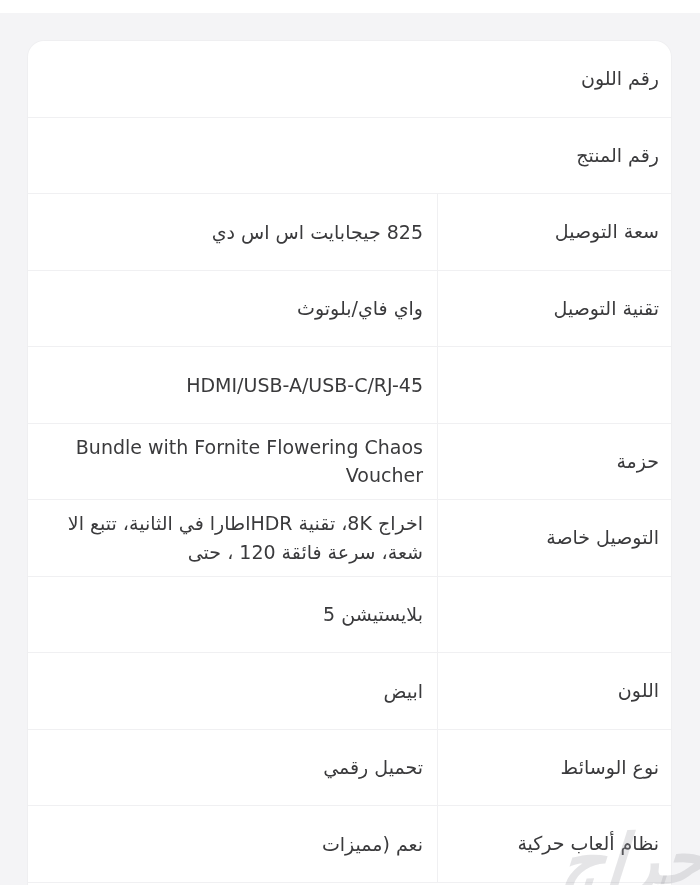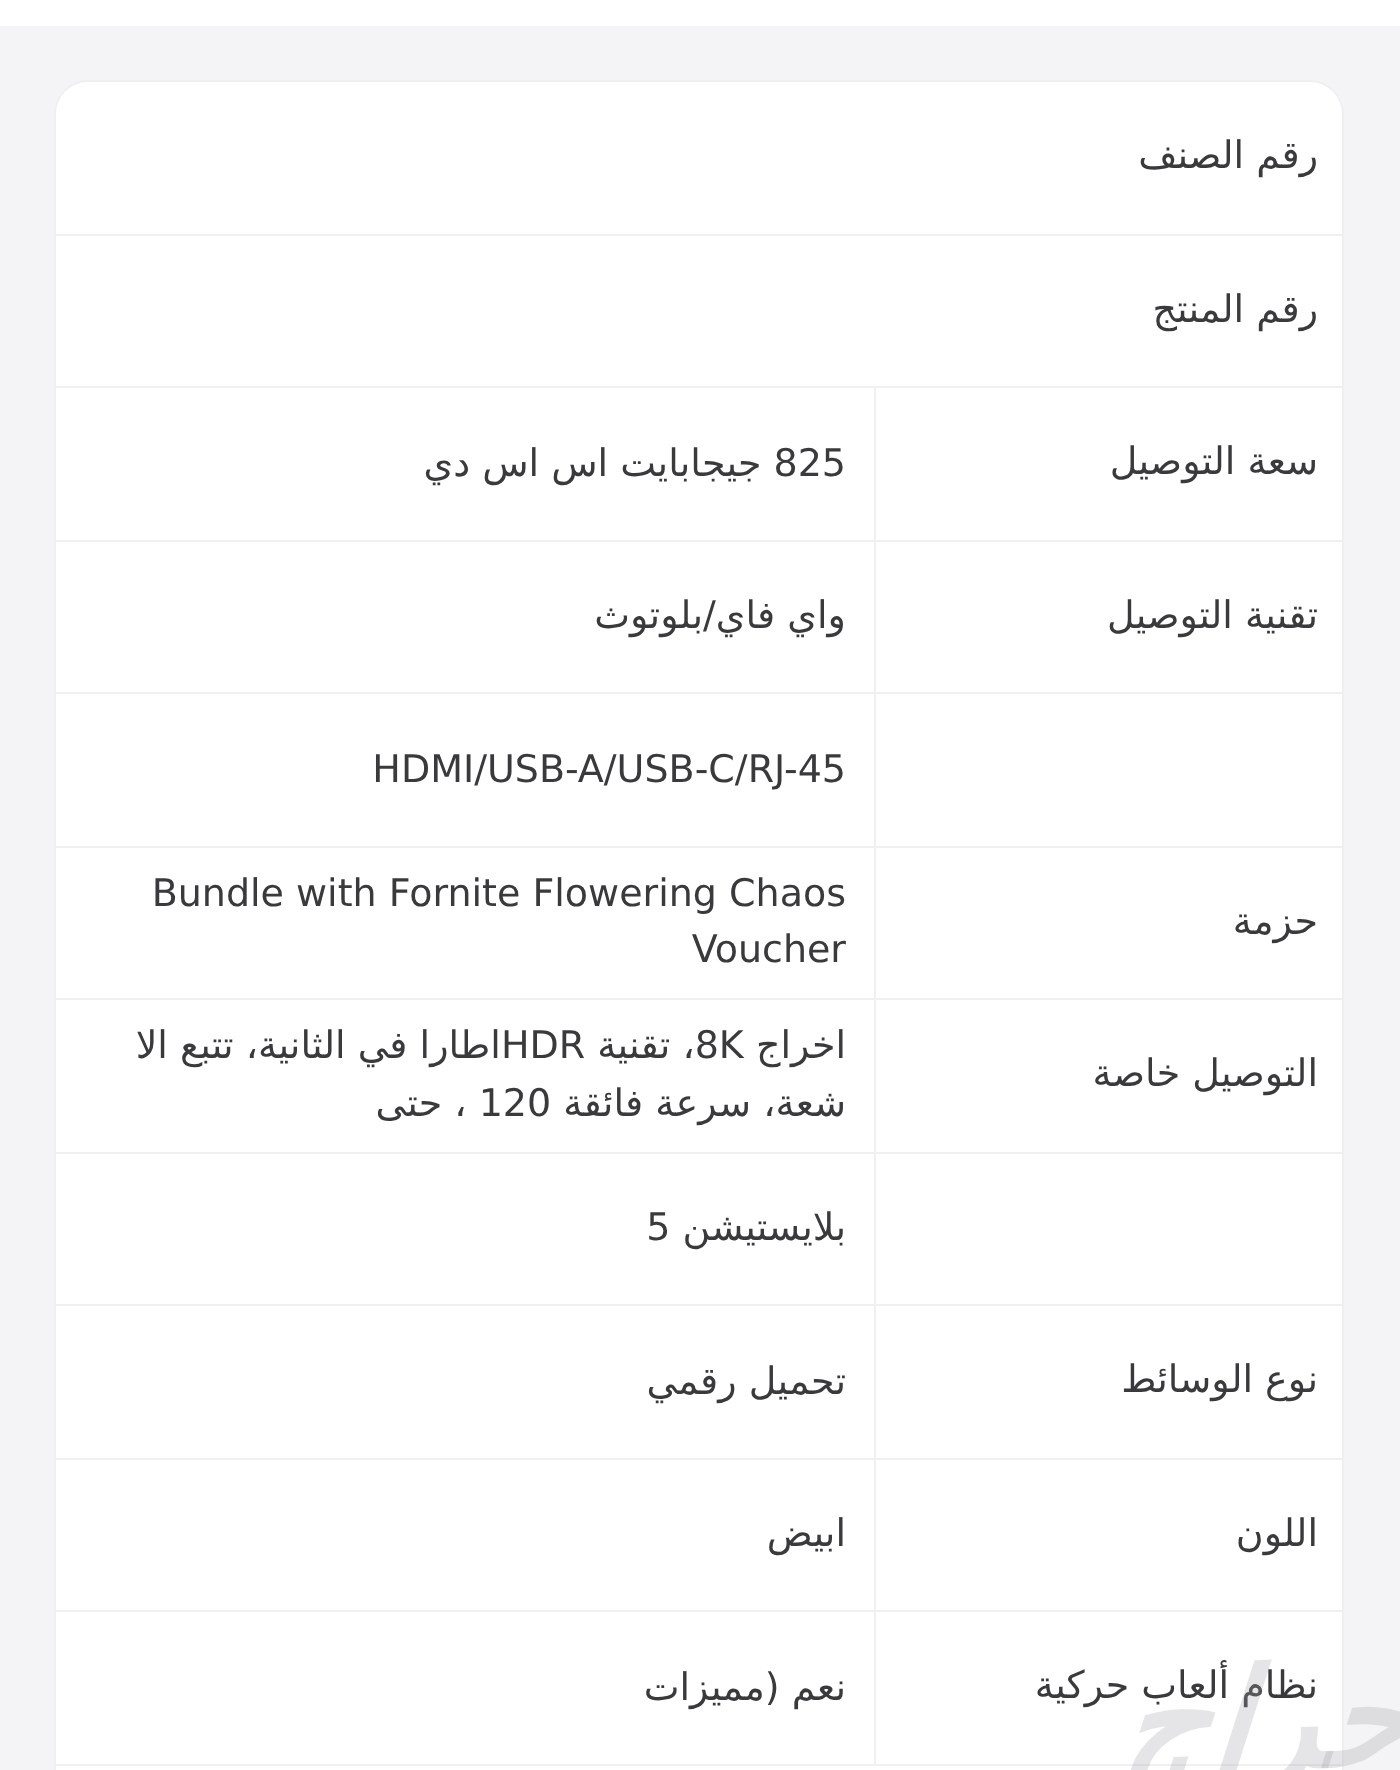--- a/index.html
+++ b/index.html
@@ -81,21 +81,21 @@
 </style>
 </head>
 <body>
 
 <div class="top-strip"></div>
 
 <div class="spec-card">
   <div id="rows-container">
       <div class="spec-row">
         <div class="label-cell">
-          <span>رقم الصنف</span>
+          <span>رقم اللون</span>
         </div>
       </div>
       <div class="spec-row">
         <div class="label-cell">
           <span>رقم المنتج</span>
         </div>
       </div>
       <div class="spec-row">
         <div class="value-cell">
           <span>825 جيجابايت اس  اس دي</span>
@@ -134,32 +134,32 @@
           <span>التوصيل خاصة</span>
         </div>
       </div>
       <div class="spec-row">
         <div class="value-cell">
           <span>بلايستيشن 5</span>
         </div>
       </div>
       <div class="spec-row">
         <div class="value-cell">
+          <span>ابيض</span>
+        </div>
+        <div class="label-cell">
+          <span>اللون</span>
+        </div>
+      </div>
+      <div class="spec-row">
+        <div class="value-cell">
           <span>تحميل رقمي</span>
         </div>
         <div class="label-cell">
           <span>نوع الوسائط</span>
-        </div>
-      </div>
-      <div class="spec-row">
-        <div class="value-cell">
-          <span>ابيض</span>
-        </div>
-        <div class="label-cell">
-          <span>اللون</span>
         </div>
       </div>
       <div class="spec-row">
         <div class="value-cell">
           <span>نعم (مميزات</span>
         </div>
         <div class="label-cell">
           <span>نظام ألعاب حركية</span>
         </div>
       </div>

